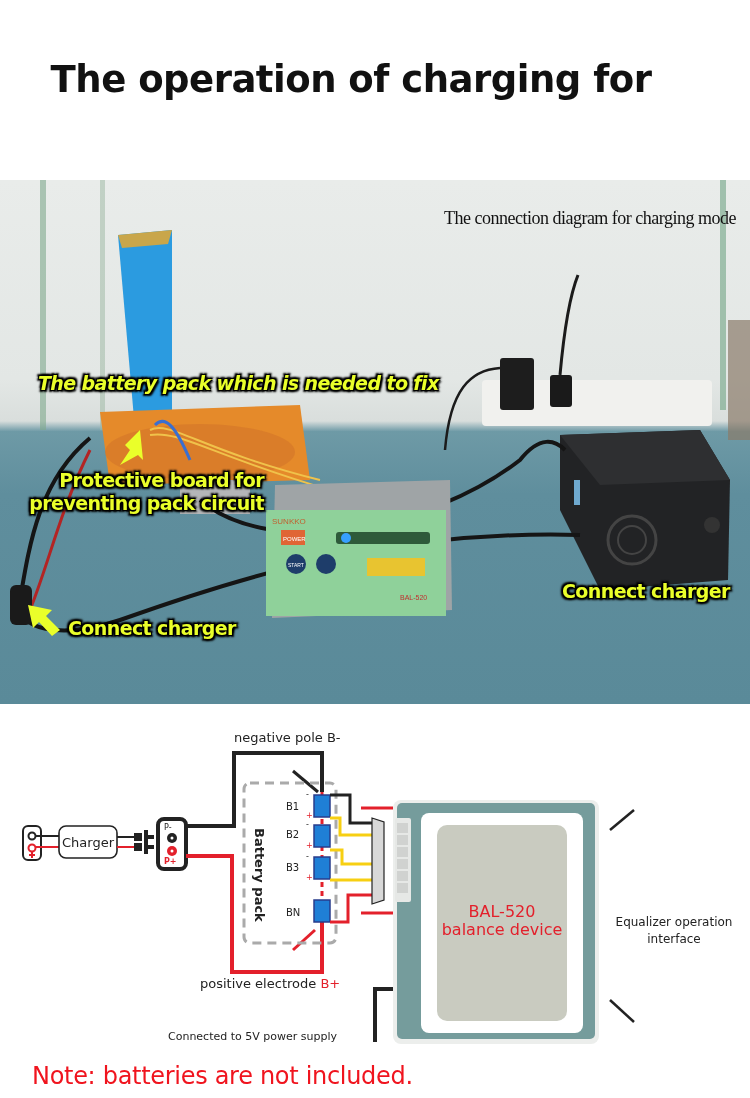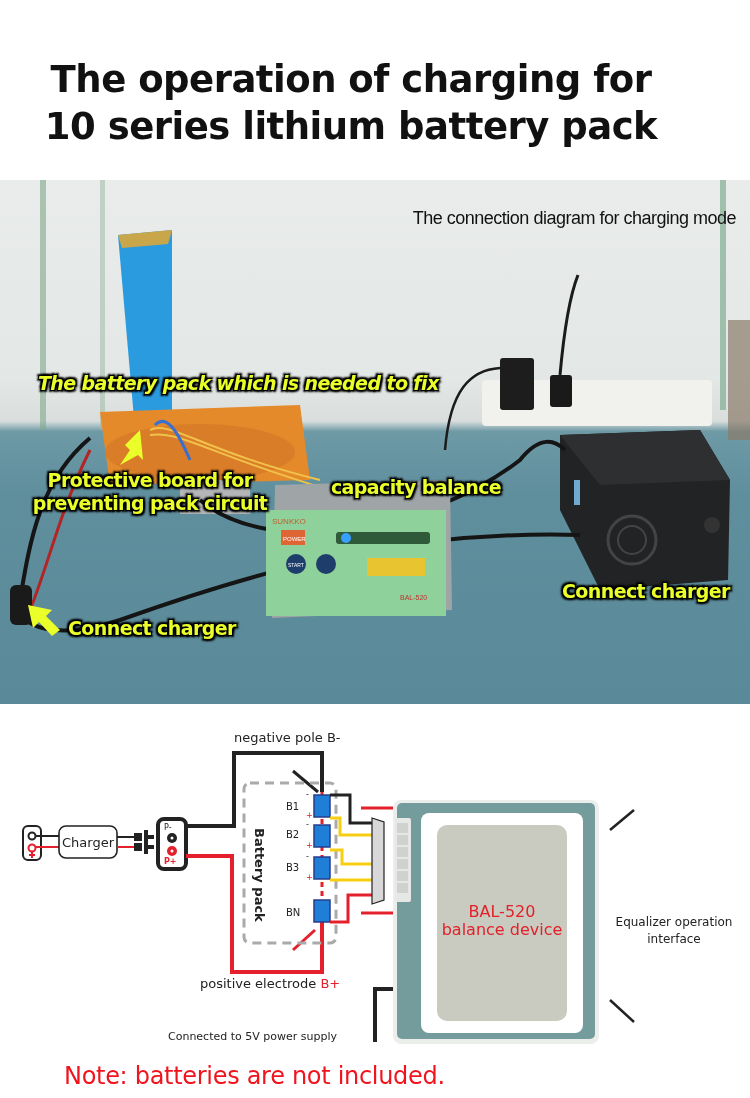--- a/index.html
+++ b/index.html
@@ -8,34 +8,33 @@
   .title { position:absolute; left:0; top:56px; width:702px; text-align:center;
            font-family:"DejaVu Sans", sans-serif; font-weight:bold; font-size:37px;
            line-height:47px; color:#111; letter-spacing:-0.5px; }
   .photo { position:absolute; left:0; top:180px; width:750px; height:524px; overflow:hidden;
            background:linear-gradient(180deg,#e9ecea 0%,#e3e7e5 38%,#d9dedc 46%,#6e9aa6 48%,#5f8e9d 60%,#5a8a99 100%); }
   .photo svg { position:absolute; left:0; top:0; }
   .label-y { position:absolute; font-family:"DejaVu Sans", sans-serif; font-weight:bold;
              color:#eaff2a; font-size:19px; line-height:23px; letter-spacing:-0.6px; white-space:nowrap;
              text-shadow: 0 0 2px #000, 1px 1px 0 #000, -1px -1px 0 #000, 1px -1px 0 #000, -1px 1px 0 #000,
                           2px 2px 2px #000, -2px -2px 2px #000, 2px -2px 2px #000, -2px 2px 2px #000; }
-  .label-center { text-align:center;margin-left:10px; }
-  .photo-caption { position:absolute; right:14px; top:28px; font-family:Liberation Sans, sans-serif;
+  .label-center { text-align:right; }
+  .photo-caption { position:absolute; right:14px; top:28px; font-family:Liberation Serif, serif;
                    font-size:18px; color:#111; letter-spacing:-0.5px; }
   .diagram { position:absolute; left:0; top:704px; width:750px; height:360px; }
   .dtext { font-family:"DejaVu Sans", sans-serif; }
   .note { position:absolute; left:32px; top:1062px; font-family:"DejaVu Sans", sans-serif;
-          font-size:24px; color:#f0141e; letter-spacing:-0.3px;margin-left:32px; }
+          font-size:24px; color:#f0141e; letter-spacing:-0.3px; }
 </style>
 </head>
 <body>
 
 <div class="title">
   <div>The operation of charging for</div>
-  <div>10 series lithium battery pack</div>
 </div>
 
 <div class="photo">
   <svg width="750" height="524" viewBox="0 0 750 524">
 
     <rect x="40" y="0" width="6" height="250" fill="#7fa88c" opacity="0.6"></rect>
     <rect x="100" y="0" width="5" height="250" fill="#9ab59f" opacity="0.5"></rect>
     <rect x="720" y="0" width="6" height="230" fill="#6fa383" opacity="0.6"></rect>
     <rect x="728" y="140" width="22" height="120" fill="#8a7a6a" opacity="0.7"></rect>
 
@@ -86,21 +85,20 @@
   </svg>
 
   <div class="photo-caption">The connection diagram for charging mode</div>
 
   <div class="label-y" style="left:38px; top:192px;font-style:italic;">The battery pack which is needed to fix</div>
   <div class="label-y label-center" style="left:16px; top:289px; width:248px;">
     <div>Protective board for</div>
     <div>preventing pack circuit</div>
   </div>
   <div class="label-y label-center" style="left:290px; top:296px; width:232px;">
-    <div>capacity balance</div>
   </div>
   <div class="label-y" style="left:562px; top:400px;">Connect charger</div>
   <div class="label-y" style="left:68px; top:437px;">Connect charger</div>
 </div>
 
 <svg class="diagram" width="750" height="360" viewBox="0 704 750 360">
 
   <g>
     <rect x="23" y="826" width="18" height="34" rx="5" fill="none" stroke="#222" stroke-width="2"></rect>
     <circle cx="32" cy="836" r="3.5" fill="none" stroke="#222" stroke-width="2"></circle>

